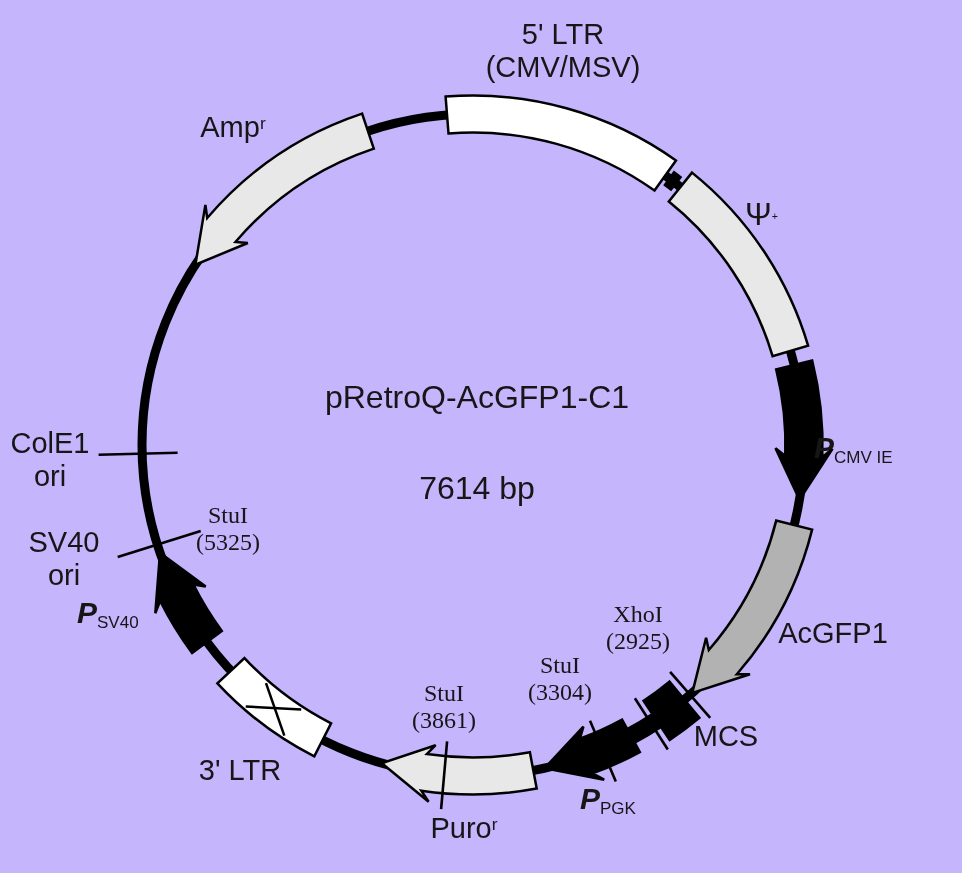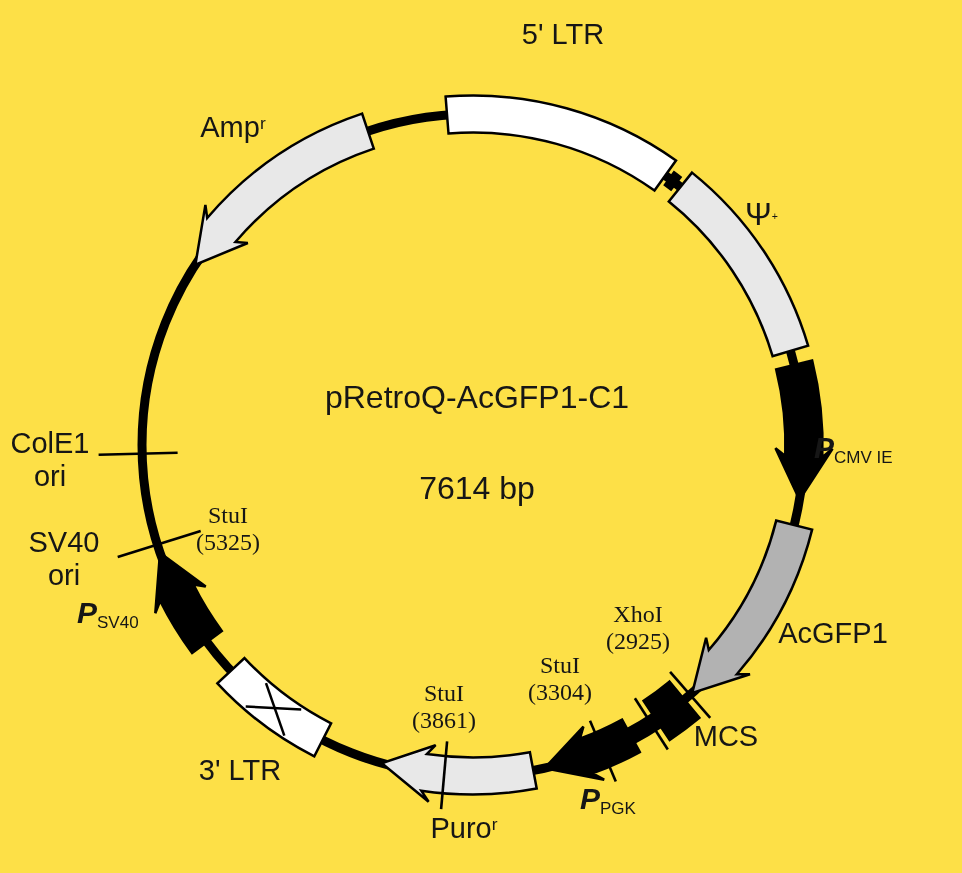--- a/index.html
+++ b/index.html
@@ -1,19 +1,19 @@
 <!DOCTYPE html>
 <html><head>
 <meta charset="utf-8">
 <style>
   html,body{margin:0;padding:0;background:#ffffff;}
   .stage{
     position:relative;
     width:962px;height:873px;
-    background:#fde047;
+    background:#c4b5fd;
     font-family:"Liberation Sans",sans-serif;
     color:#161616;
     overflow:hidden;
   }
   .stage svg{position:absolute;left:0;top:0;}
   .lbl{position:absolute;white-space:nowrap;line-height:1.13;}
   .ctr{transform:translateX(-50%);text-align:center;}
   .sans{font-size:29px;}
   .serif{font-family:"Liberation Serif","DejaVu Serif",serif;font-size:24px;}
   .big{font-size:32px;}
@@ -67,20 +67,21 @@
       <line x1="670.1" y1="671.8" x2="710.2" y2="717.8" stroke="#000000" stroke-width="2.6"></line>
       <line x1="634.9" y1="698.2" x2="667.8" y2="749.5" stroke="#000000" stroke-width="2.6"></line>
       <line x1="590.0" y1="720.7" x2="615.8" y2="781.4" stroke="#000000" stroke-width="2.6"></line>
       <line x1="447.1" y1="741.4" x2="441.1" y2="809.1" stroke="#000000" stroke-width="2.6"></line>
       <line x1="200.7" y1="530.9" x2="117.7" y2="557.0" stroke="#000000" stroke-width="2.6"></line>
       <line x1="177.6" y1="452.7" x2="98.6" y2="454.8" stroke="#000000" stroke-width="2.6"></line>
     </svg>
 
   <div class="lbl ctr sans" id="lbl-five-ltr">
     <div>5' LTR</div>
+    <div>(CMV/MSV)</div>
   </div>
 
   <div class="lbl ctr sans" id="lbl-amp"><span>Amp</span><sup>r</sup></div>
 
   <div class="lbl" id="lbl-psi"><span class="psi-main">Ψ</span><span class="plus">+</span></div>
 
   <div class="lbl pro" id="lbl-p-cmv-ie"><i>P</i><sub>CMV IE</sub></div>
 
   <div class="lbl ctr sans" id="lbl-acgfp1">AcGFP1</div>
 

